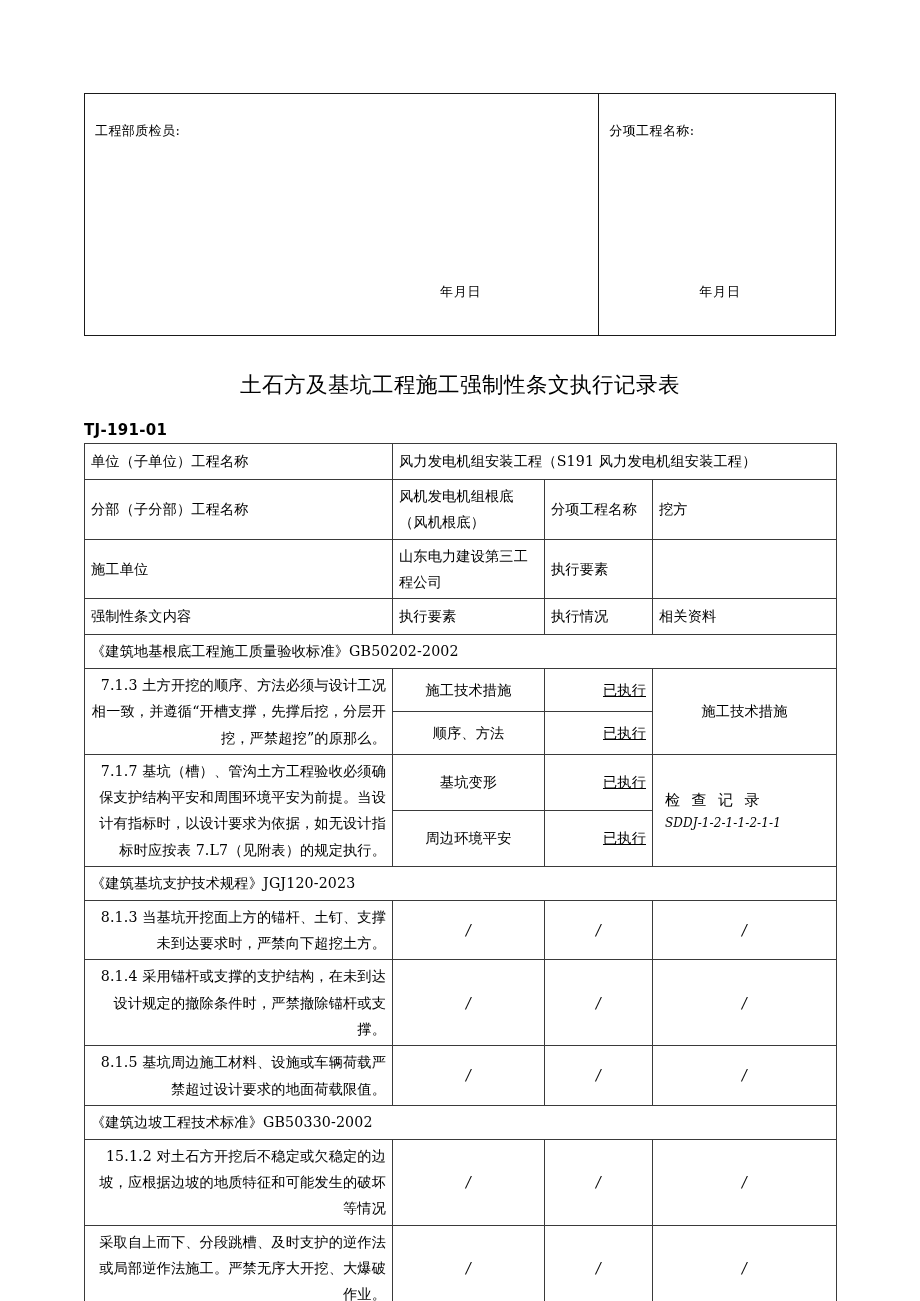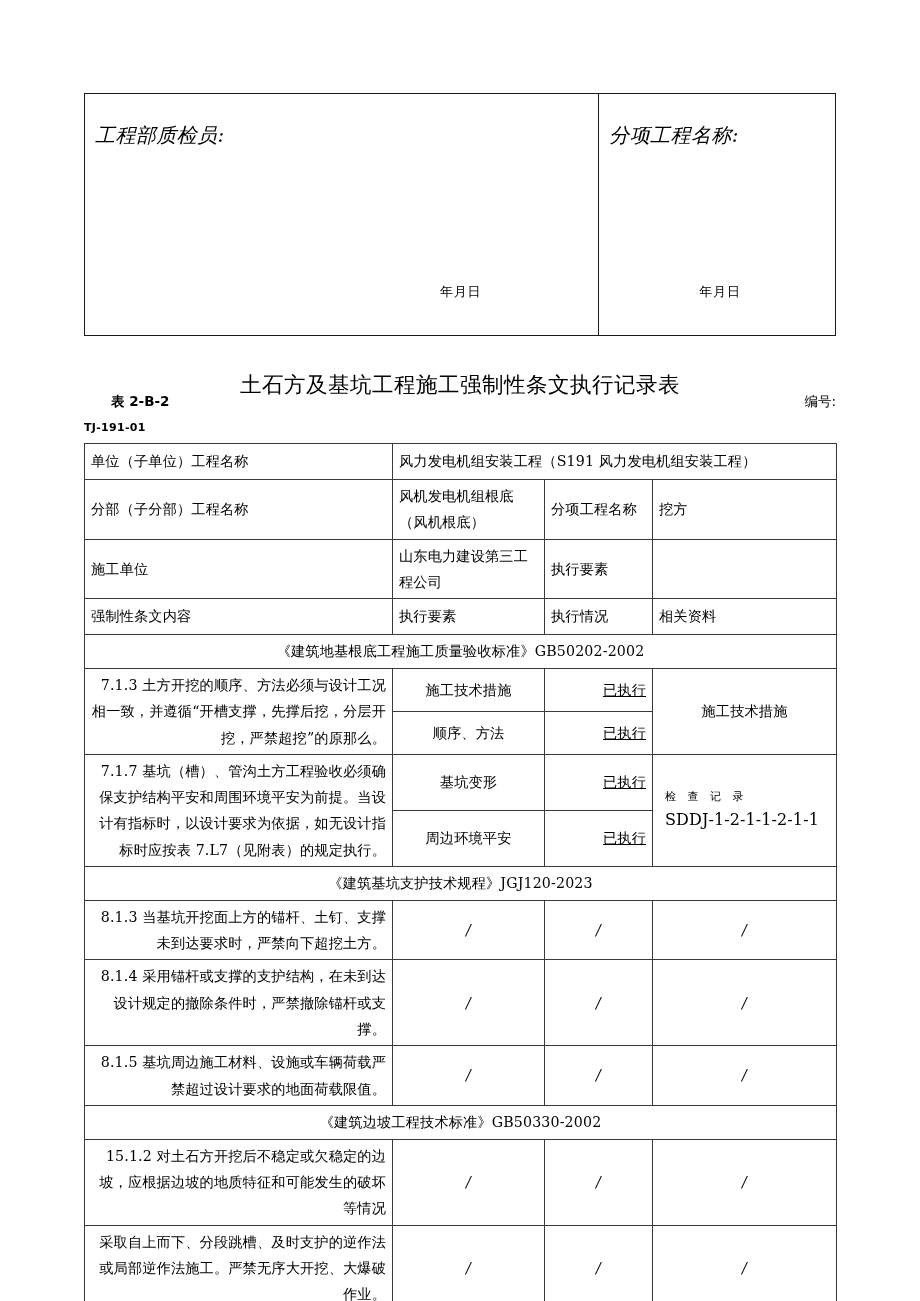--- a/index.html
+++ b/index.html
@@ -36,24 +36,23 @@
     position: relative;
     height: 100%;
   }
   .sig-cell.left  { width: 515px; border-right: 1.3px solid #1a1a1a; }
   .sig-cell.right { width: 236px; }
 
   .sig-label {
     position: absolute;
     left: 10px;
     top: 28px;
-    font-size: 20px;
+    font-size: 13px;
     letter-spacing: 0.4px;
     white-space: nowrap;
-    font-style: italic;
   }
   .sig-date {
     position: absolute;
     bottom: 34px;
     font-size: 13px;
     letter-spacing: 0.8px;
   }
   .sig-cell.left  .sig-date { left: 355px; }
   .sig-cell.right .sig-date { left: 100px; }
 
@@ -92,21 +91,21 @@
     right: 0;
     top: 0;
     font-size: 13.5px;
     font-family: "DejaVu Sans", "Liberation Sans", sans-serif;
     white-space: nowrap;
   }
   .formno-code {
     position: absolute;
     left: 84px;
     top: 421px;
-    font-size: 11px;
+    font-size: 15px;
     font-weight: bold;
     font-family: "DejaVu Sans", "Liberation Sans", sans-serif;
     letter-spacing: 0.3px;
     white-space: nowrap;
   }
 
   
   table.main {
     position: absolute;
     left: 84px;
@@ -120,21 +119,21 @@
     font-size: 14.2px;
     padding: 3px 6px;
     vertical-align: middle;
     line-height: 1.85;
     letter-spacing: 0.15px;
   }
   .ctr { text-align: left; }
 
   td.hdr-label { height: 36px; }
   td.std-title {
-    text-align: center;
+    text-align: left;
     height: 34px;
     font-size: 13.6px;
     letter-spacing: 0.2px;
     margin-left: 31px;
   }
   td.clause {
     text-align: right;
     line-height: 2.0;
     padding: 7px 2px 7px 2px;
     font-size: 14.2px;
@@ -146,29 +145,30 @@
 
   td.slash { text-align: center; font-size: 15px; font-style: italic; }
 
   .rec-wrap {
     text-align: left;
     padding-left: 6px;
     line-height: 1.75;
   }
   .rec-title {
     display: block;
-    font-size: 11px;
+    font-size: 15px;
     letter-spacing: 11.5px;
     white-space: nowrap;
   }
   .rec-code {
     display: block;
-    font-size: 16px;
+    font-size: 12px;
     letter-spacing: 0.1px;
     white-space: nowrap;
+    font-style: italic;
   }
 
   
   col.c1 { width: 206px; }
   col.c2 { width: 102px; }
   col.c3 { width: 152px; }
   col.c4 { width: 108px; }
   col.c5 { width: 184px; }
 </style>
 </head>
@@ -182,24 +182,20 @@
       <div class="sig-date">年月日</div>
     </div>
     <div class="sig-cell right">
       <div class="sig-label">分项工程名称:</div>
       <div class="sig-date">年月日</div>
     </div>
   </div>
 
   <div class="doc-title">土石方及基坑工程施工强制性条文执行记录表</div>
 
-  <div class="formno-row">
-    <span class="formno-left">表 2-B-2</span>
-    <span class="formno-right">编号:</span>
-  </div>
   <div class="formno-code">TJ-191-01</div>
 
   <table class="main">
     <colgroup>
       <col class="c1">
         <col class="c2">
         <col class="c3">
         <col class="c4">
         <col class="c5">
     </colgroup>

